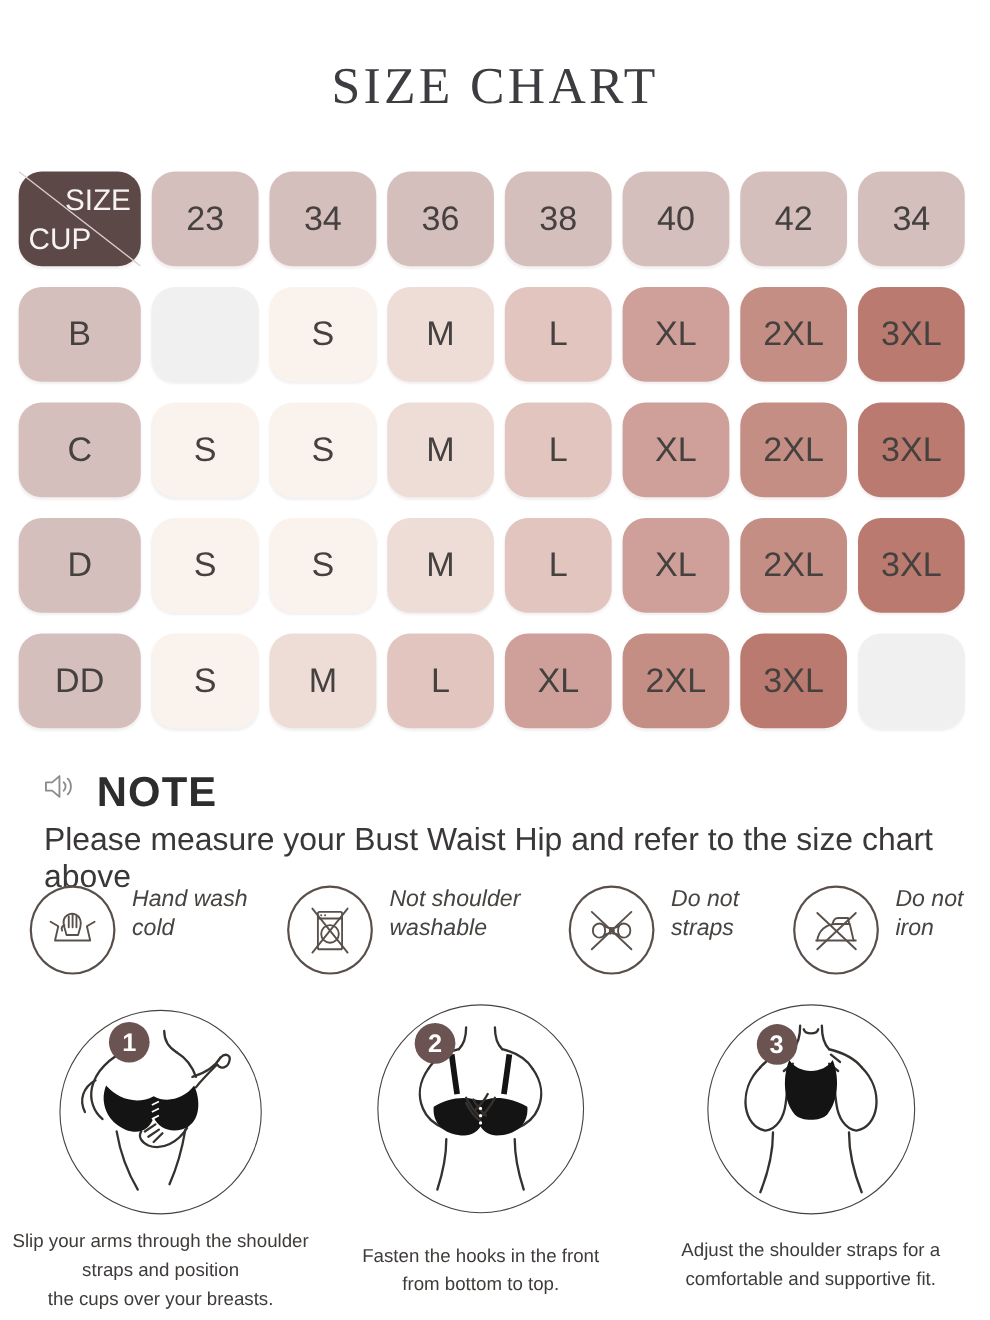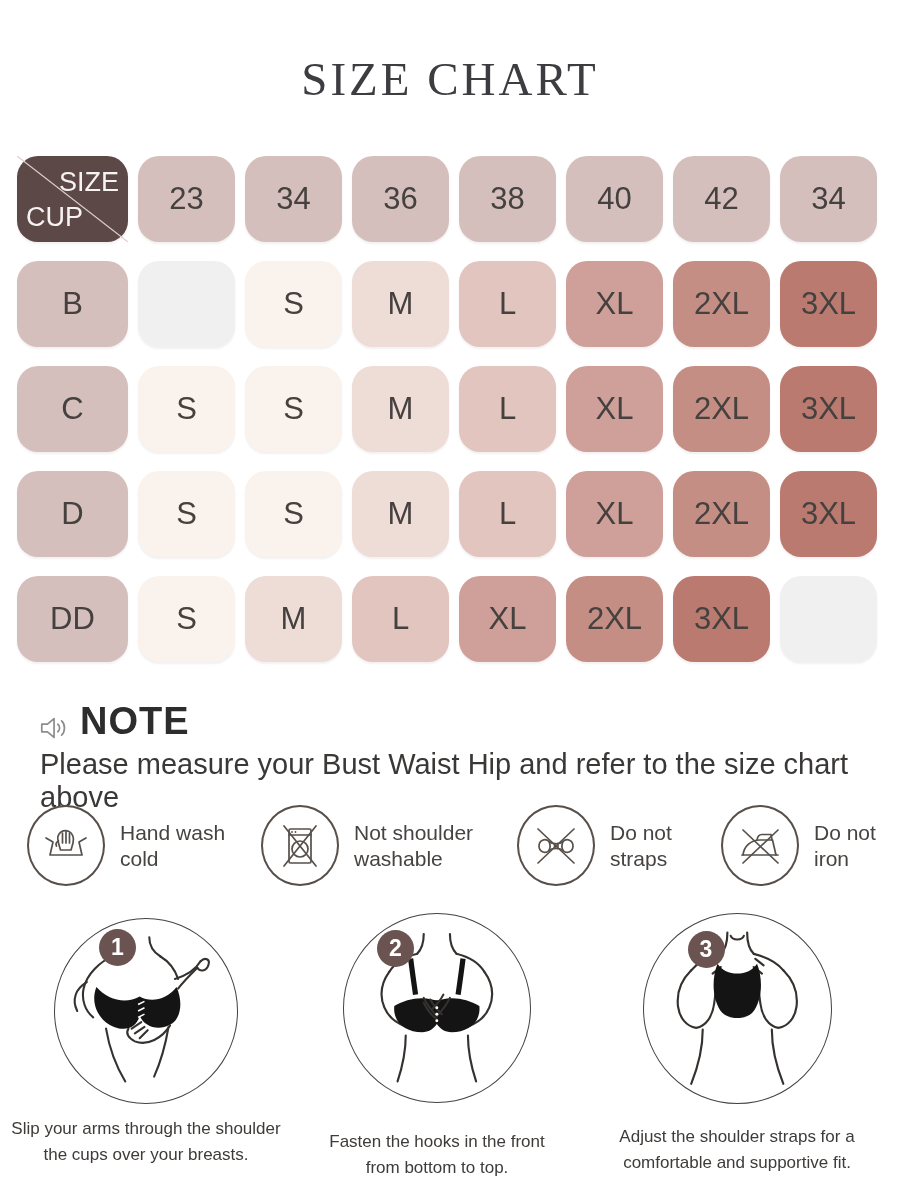--- a/index.html
+++ b/index.html
@@ -16,26 +16,26 @@
     grid-template-columns:111px repeat(7,97px);grid-auto-rows:86px;gap:19px 10px;}
   .sc-cell{display:flex;align-items:center;justify-content:center;
     font-size:31px;color:#45413f;box-shadow:0 2px 2px rgba(90,70,65,.08);border-radius:21px;}
   .sc-band,.sc-label{background:var(--label-bg,#d5bfbd);}
   .sc-corner{background:var(--header-bg,#5c4947);position:relative;color:#f6f3f2;}
   .sc-corner svg{position:absolute;inset:0;}
   .corner-size{position:absolute;top:11px;right:9px;font-size:27px;}
   .corner-cup{position:absolute;bottom:9px;left:9px;font-size:27px;}
 
   
-  .note-head{position:absolute;left:38px;top:700px;display:flex;align-items:flex-end;gap:8px;}
+  .note-head{position:absolute;left:38px;top:700px;display:flex;align-items:flex-start;gap:16px;}
   .note-title{font-size:38px;font-weight:700;letter-spacing:1px;color:#2e2d2d;}
   .note-text{position:absolute;left:40px;top:748px;width:845px;font-size:29px;color:#3a3837;}
 
   
-  .care-item{position:absolute;top:805px;display:flex;align-items:center;}
+  .care-item{position:absolute;top:805px;display:flex;font-style:italic;}
   .care-circle{width:74px;height:77px;border:2.5px solid #584f4a;border-radius:50%;
     display:flex;align-items:center;justify-content:center;flex:none;}
   .care-label{margin-left:15px;font-size:21px;line-height:1.22;color:#474340;}
   .care-1{left:27px}.care-2{left:261px}.care-3{left:517px}.care-4{left:721px}
 
   
   .step{position:absolute;}
   .s1{left:10px;top:918px;width:272px;}
   .s2{left:317px;top:913px;width:240px;}
   .s3{left:607px;top:913px;width:260px;}
@@ -216,20 +216,21 @@
         <path d="M41,61 L47,57 M43,64 L49,60 M46,67 L51,62"></path>
         <path d="M25,61 C27,73 31,84 37,94"></path>
         <path d="M64,60 C62,72 59,82 55,91"></path>
       </g>
       <path d="M19,35 C15,45 20,56 30,60 C38,63 44,60 46,53 C49,60 58,63 66,58 C72,54 73,44 69,35 C63,43 53,45 46,41 C37,46 26,43 19,35 Z" fill="#141414"></path>
       <path d="M45,46 L49,44 M45,50 L49,48 M45,54 L49,52" stroke="#fff" stroke-width="1" fill="none"></path>
     </svg>
   </div>
   <div class="step-caption">
     <div>Slip your arms through the shoulder</div>
+    <div>straps and position</div>
     <div>the cups over your breasts.</div>
   </div>
 </div>
 
 <div class="step s2">
   <div class="step-circle">
     <div class="step-badge">2</div>
     <svg viewBox="0 0 100 100">
       <g class="fig">
         <path d="M42,5 C42,10 41,14 38,17"></path>

